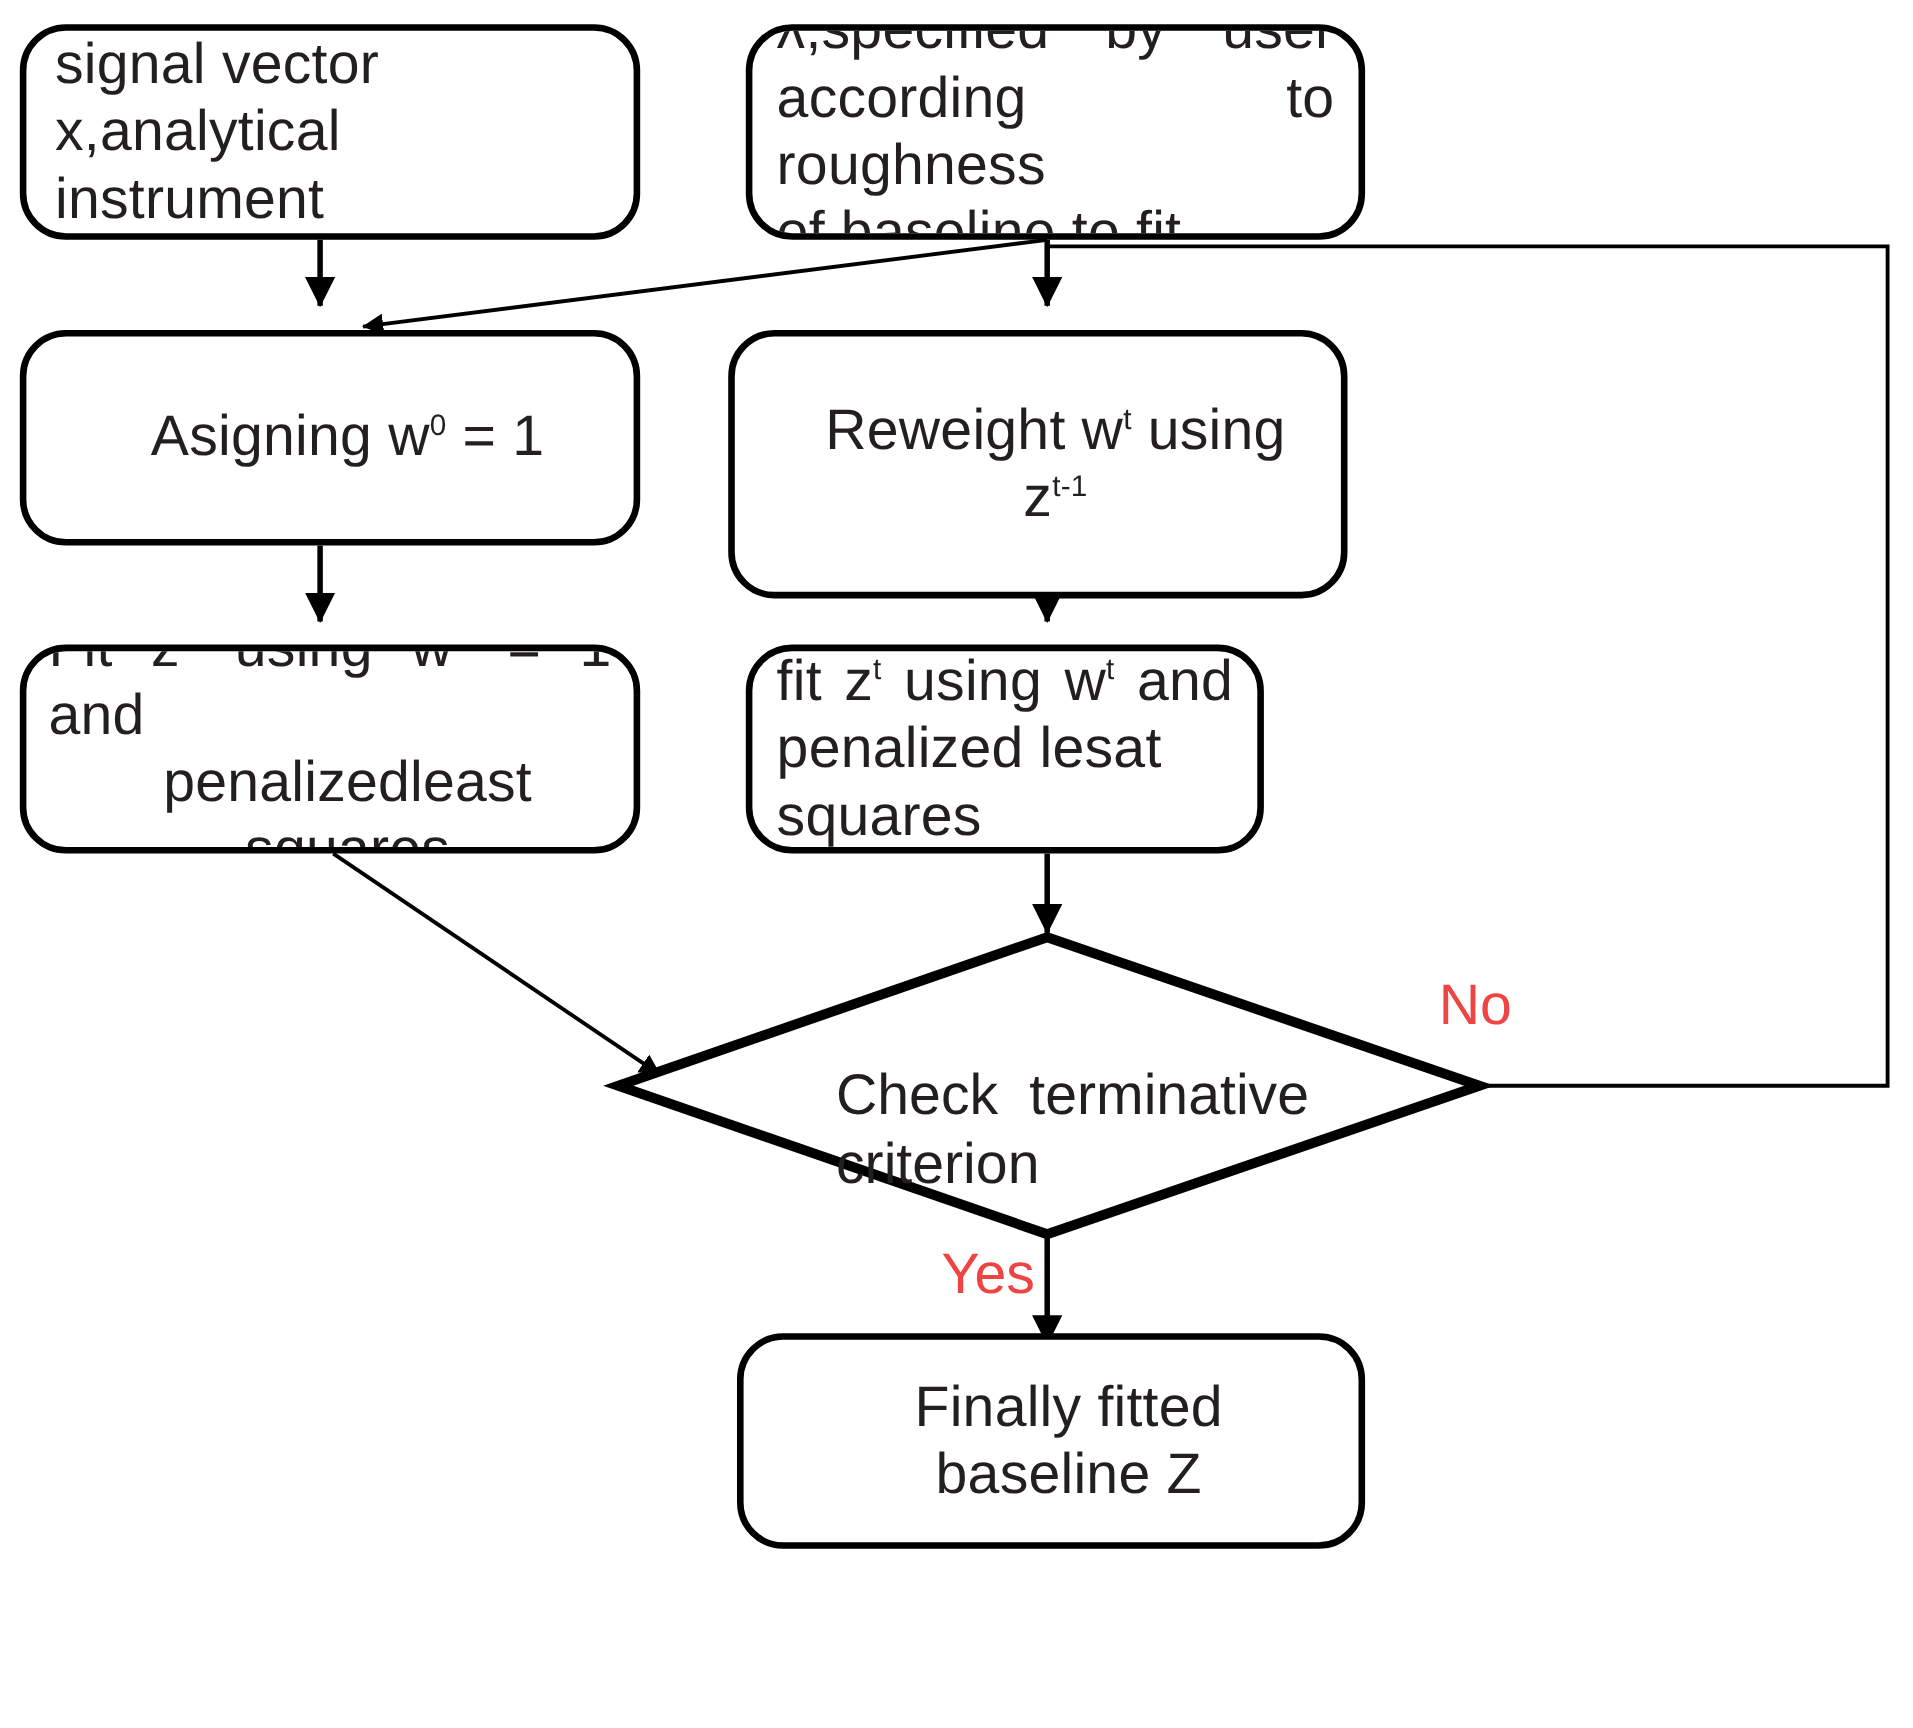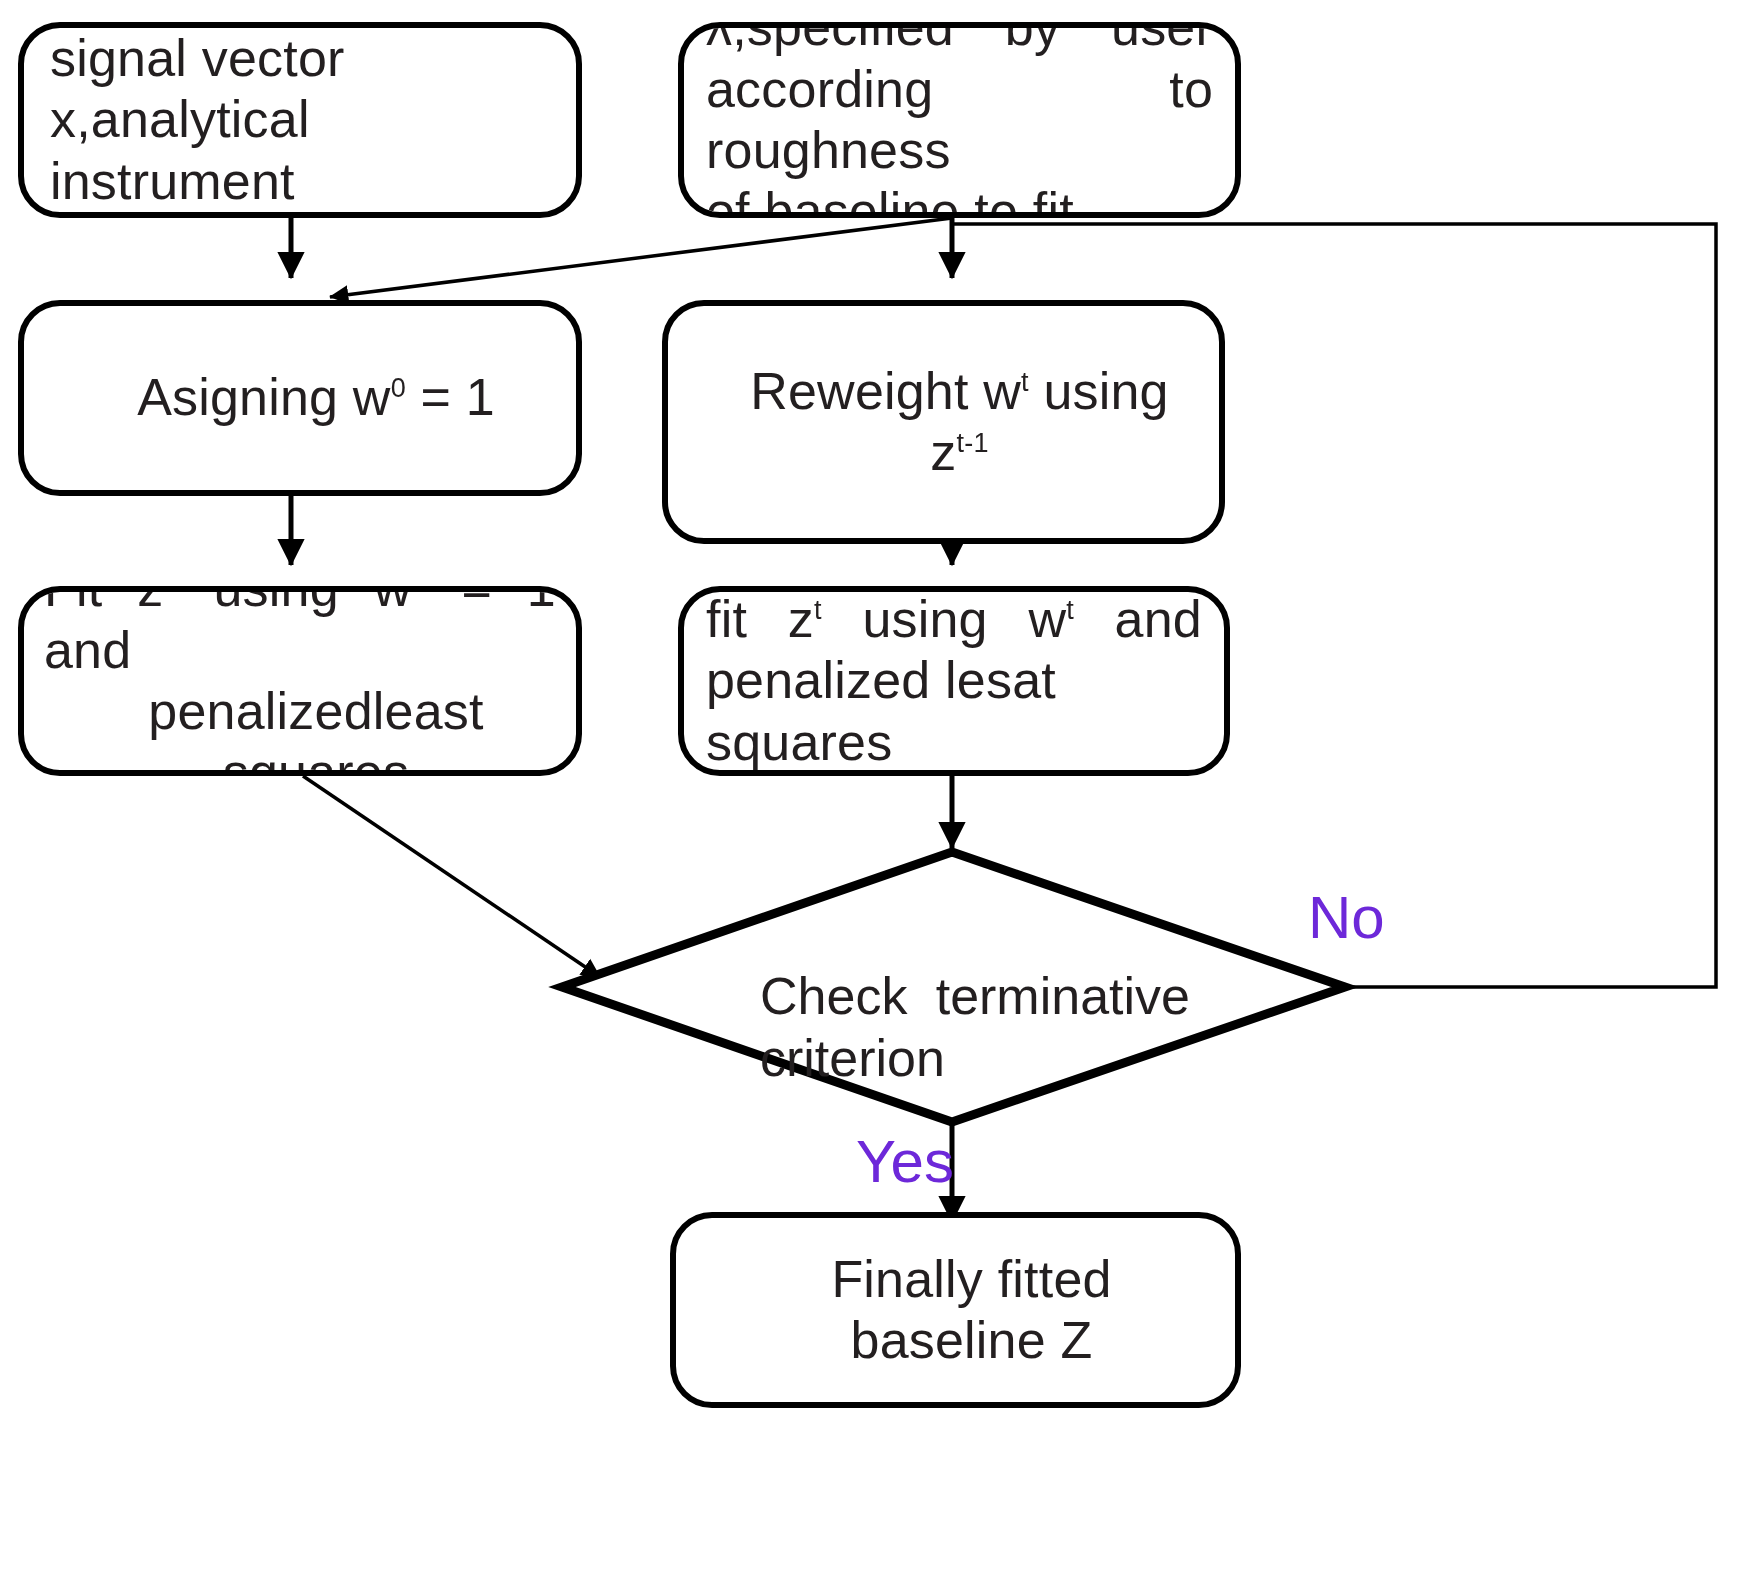--- a/index.html
+++ b/index.html
@@ -46,22 +46,22 @@
   .justify { text-align: justify; text-align-last: justify; }
   .center  { text-align: center; margin-left: 32px; }
   .left    { text-align: left; }
   sup {
     font-size: 0.52em;
     vertical-align: super;
     line-height: 0;
   }
   .edge-label {
     position: absolute;
-    color: #6d28d9;
-    font-size: 60px;
+    color: #ef4444;
+    font-size: 52px;
     line-height: 1;
     white-space: nowrap;
   }
   .diamond-text {
     position: absolute;
     color: #231f20;
     font-size: 52px;
     line-height: 1.2;
     text-align: justify;
     text-align-last: left;
@@ -152,21 +152,21 @@
 
   <div class="node-box" style="left:18px; top:586px; width:564px; height:190px;">
     <div class="node-text" style="padding:0 20px;">
       <div class="justify">
         <span>Fit z</span><sup>0</sup><span> using w</span><sup>0</sup><span> = 1 and</span>
       </div>
       <div class="center">penalizedleast squares</div>
     </div>
   </div>
 
-  <div class="node-box" style="left:678px; top:586px; width:552px; height:190px;">
+  <div class="node-box" style="left:678px; top:586px; width:471px; height:190px;">
     <div class="node-text" style="padding:0 22px;">
       <div class="justify">
         <span>fit z</span><sup>t</sup><span> using w</span><sup>t</sup><span> and</span>
       </div>
       <div class="left">penalized lesat squares</div>
     </div>
   </div>
 
   <div class="diamond-text" style="left:760px; top:938px; width:430px;margin-top:27px;">
     <div class="justify">Check terminative</div>

